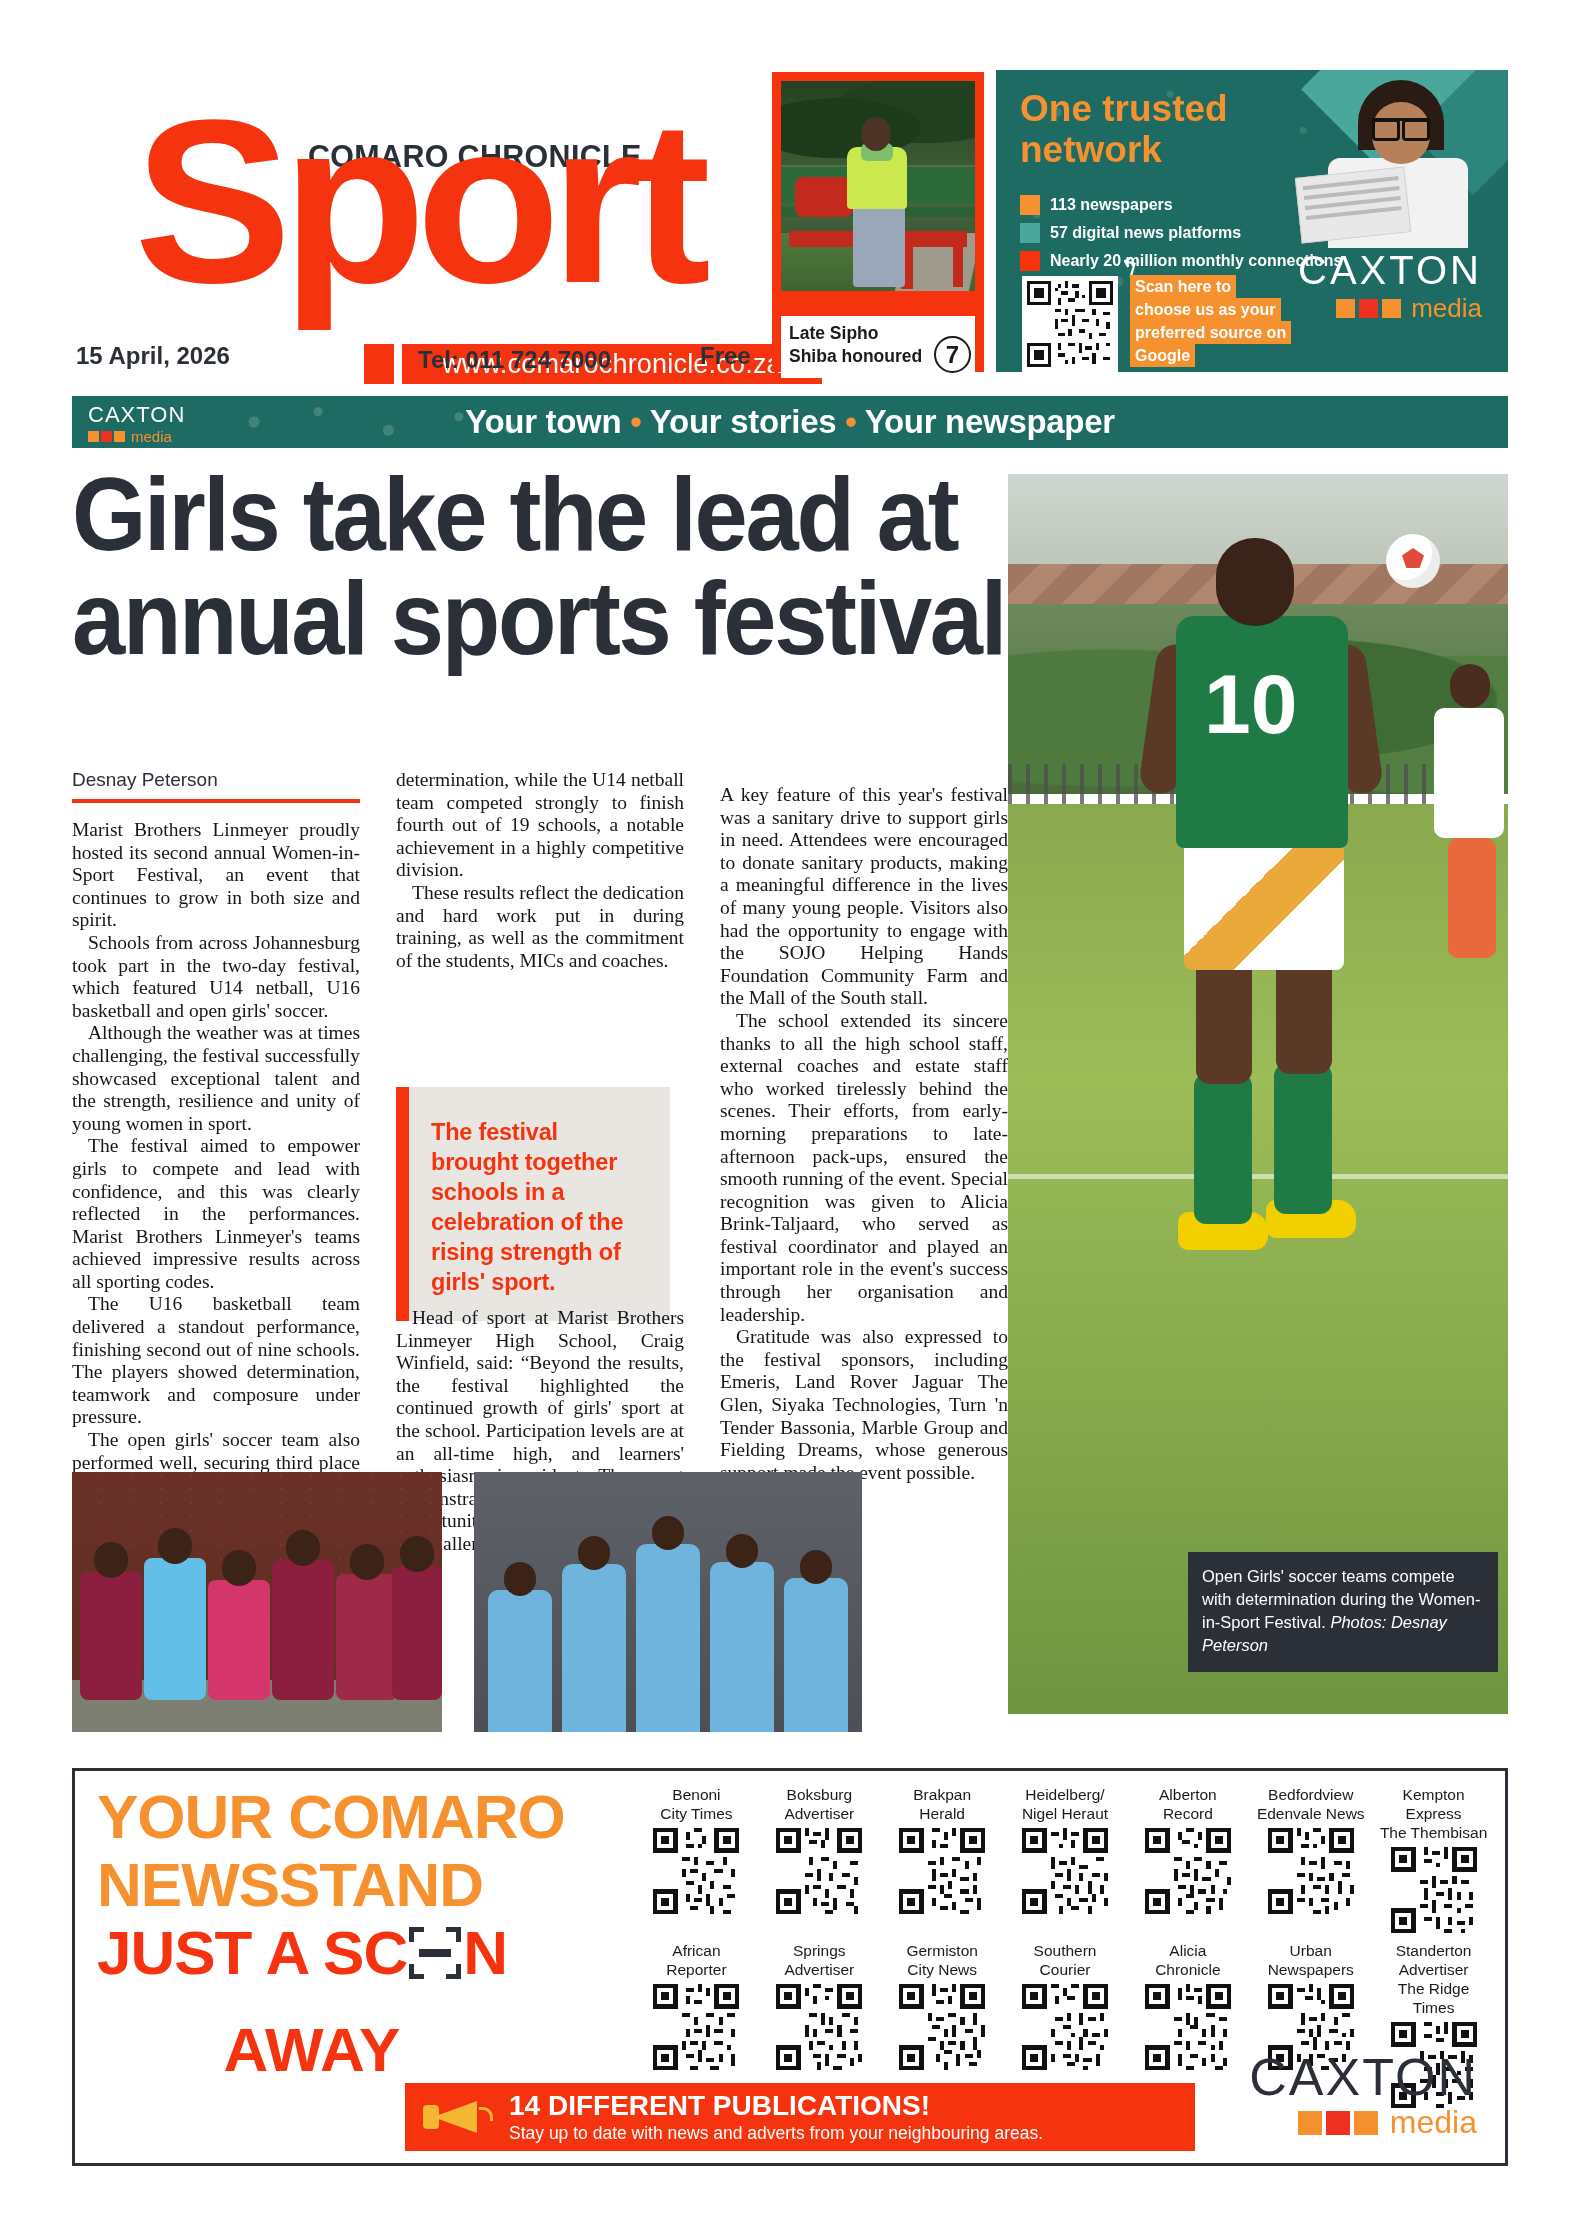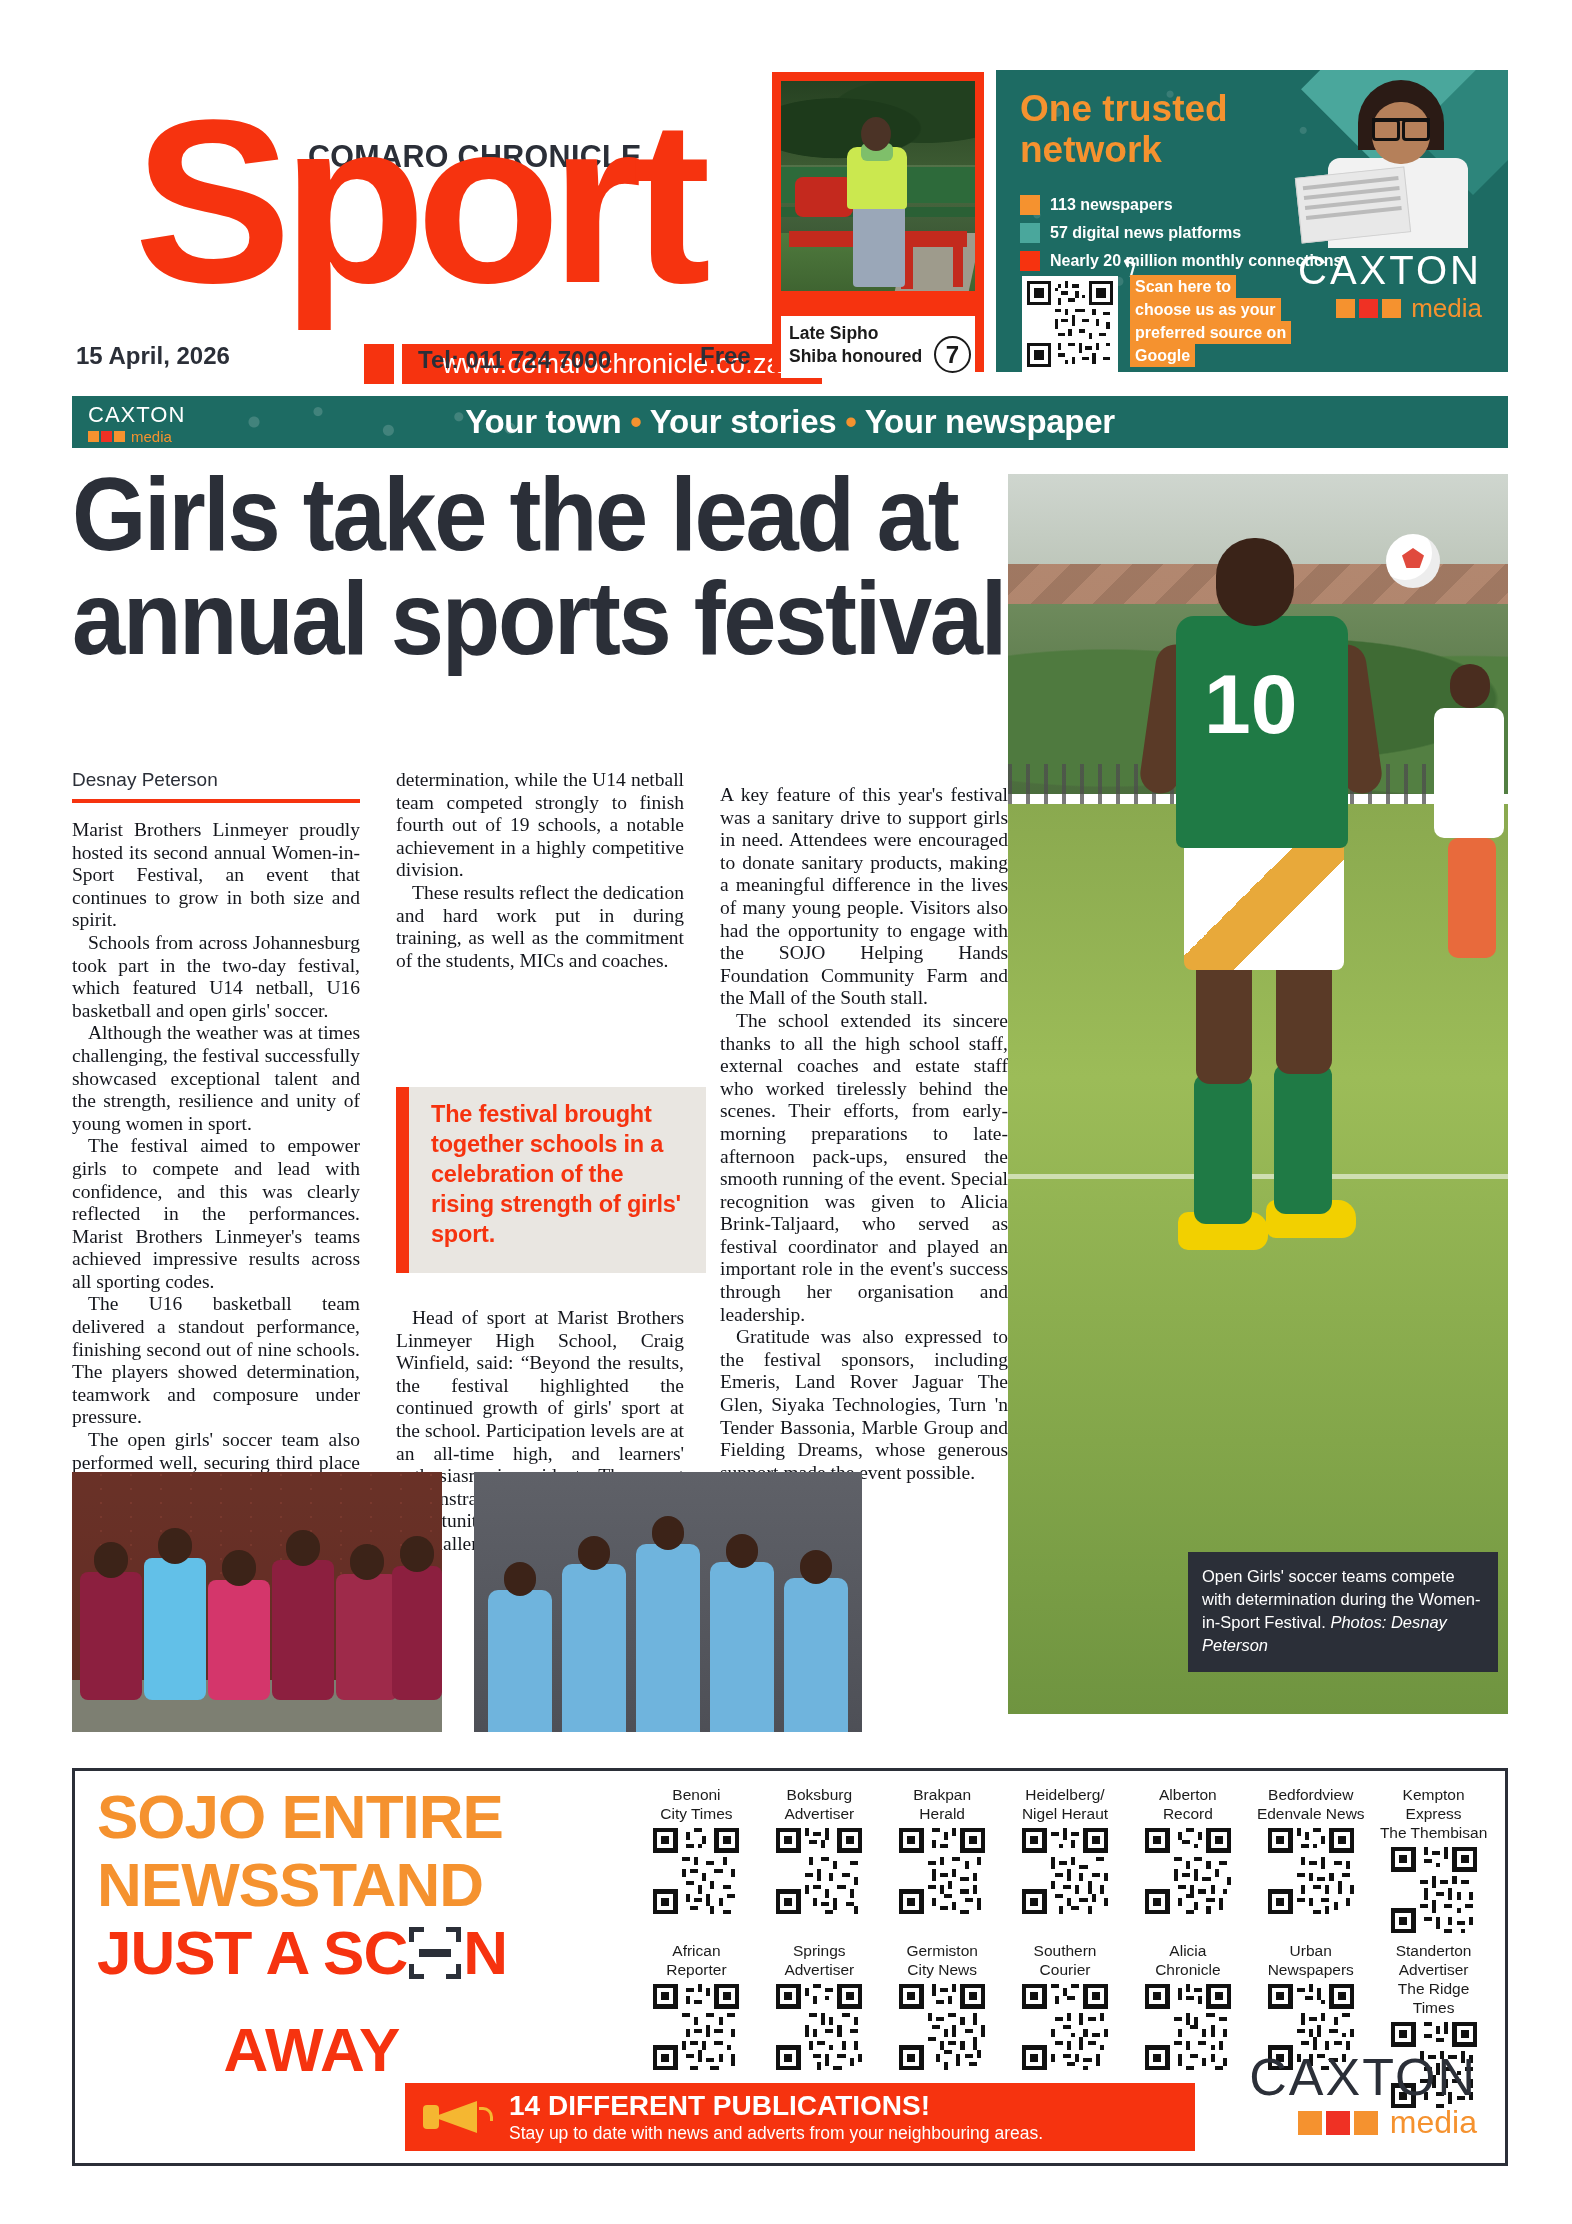--- a/index.html
+++ b/index.html
@@ -184,22 +184,22 @@
   .byline-rule { margin-top:8px; width:288px; height:4px; background:#f6330f; }
 
   .col { position:absolute; font-family:"Liberation Serif", serif; font-size:19.5px;
          line-height:22.6px; color:#14161c; text-align:justify; }
   .col p { text-indent: 16px; }
   .col p.first { text-indent: 0; }
   .col1 { left:0;    top:357px; width:288px; }
   .col2 { left:324px; top:307px; width:288px; }
   .col3 { left:648px; top:322px; width:288px; }
 
-  .pullquote { position:absolute; left:324px; top:625px; width:310px; background:rgba(231,228,222,.92);
-               border-left:13px solid #f6330f; padding:12px 20px 24px 22px; }
+  .pullquote { position:absolute; left:324px; top:625px; width:274px; background:rgba(231,228,222,.92);
+               border-left:13px solid #f6330f; padding:30px 20px 24px 22px; }
   .pullquote p { font-family:"Liberation Sans", sans-serif; color:#f6330f;
                  font-size:23.5px; line-height:30px; font-weight:bold; letter-spacing:-.2px; }
   .col2b { position:absolute; left:324px; top:845px; width:288px; font-family:"Liberation Serif", serif;
            font-size:19.5px; line-height:22.6px; color:#14161c; text-align:justify; }
   .col2b p { text-indent:16px; }
 
   
   .photo-a { position:absolute; left:0; top:1010px; width:370px; height:268px; overflow:hidden; background:#8d2242; }
   .pa-wall { position:absolute; inset:0; background:linear-gradient(#7b3a2f,#6d3127); }
   .pa-brick{ position:absolute; inset:0; opacity:.35;
@@ -537,21 +537,21 @@
     </div>
 
     <div class="cap-overlay">
       <p><span>Open Girls' soccer teams compete with determination during the Women-in-Sport Festival. </span><em>Photos: Desnay Peterson</em></p>
     </div>
   </div>
 
   <div class="bottom-ad">
 
     <div class="ba-left">
-      <div class="ba-l1">SOJO ENTIRE</div>
+      <div class="ba-l1">YOUR COMARO</div>
       <div class="ba-l1">NEWSSTAND</div>
       <div class="ba-l2">
         <span>JUST A SC</span>
         <span class="ba-scanicon">
           <i class="c1"></i>
             <i class="c2"></i>
             <i class="c3"></i>
             <i class="c4"></i>
             <i class="bar"></i>
         </span>

